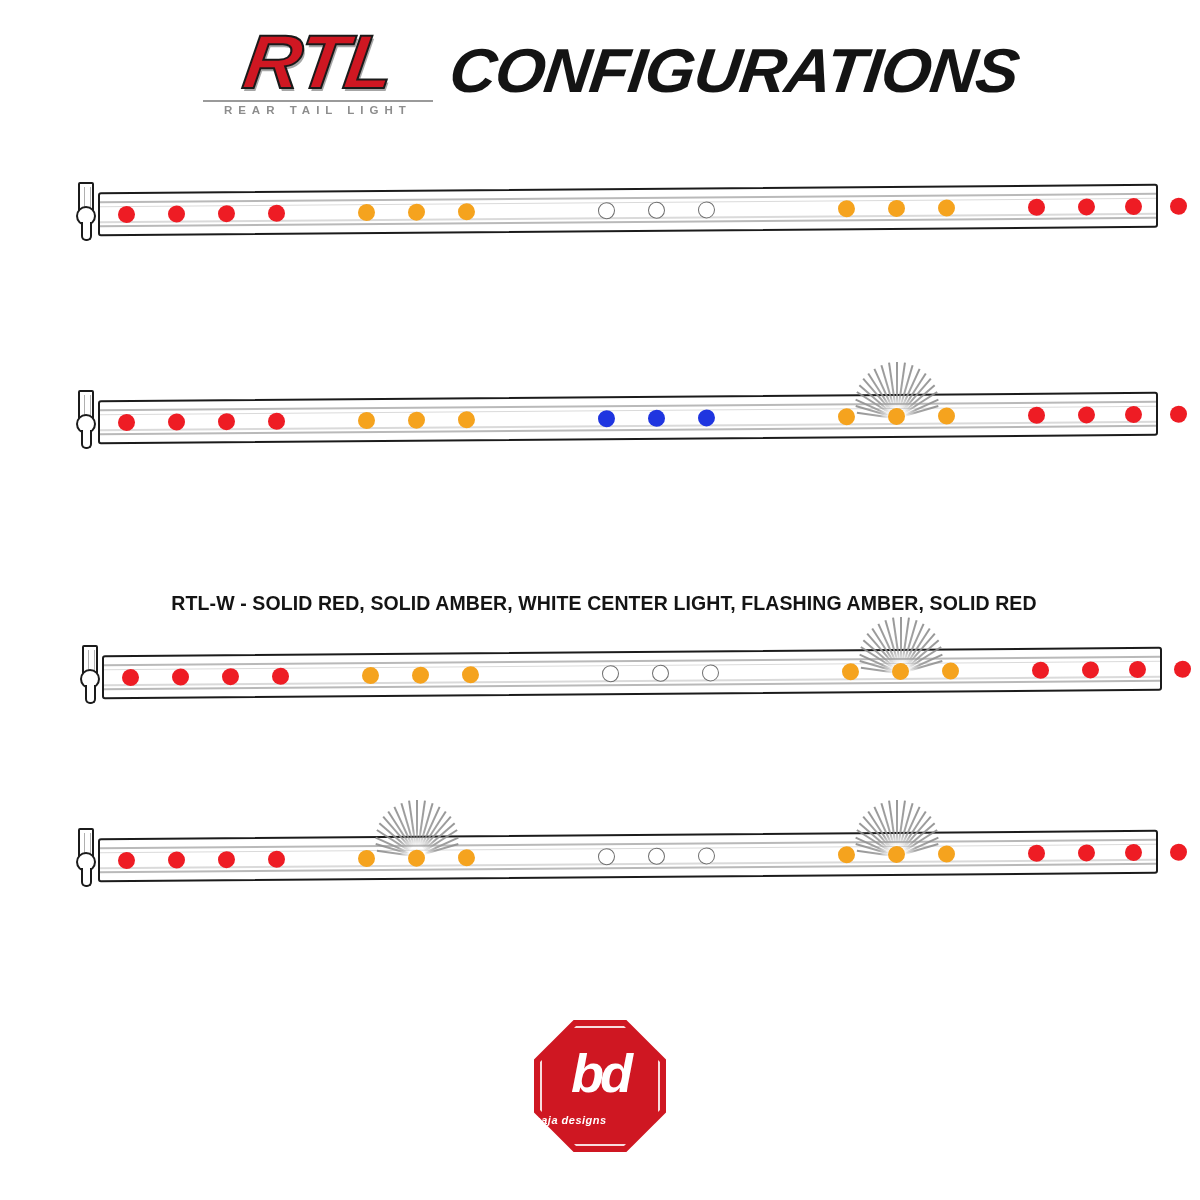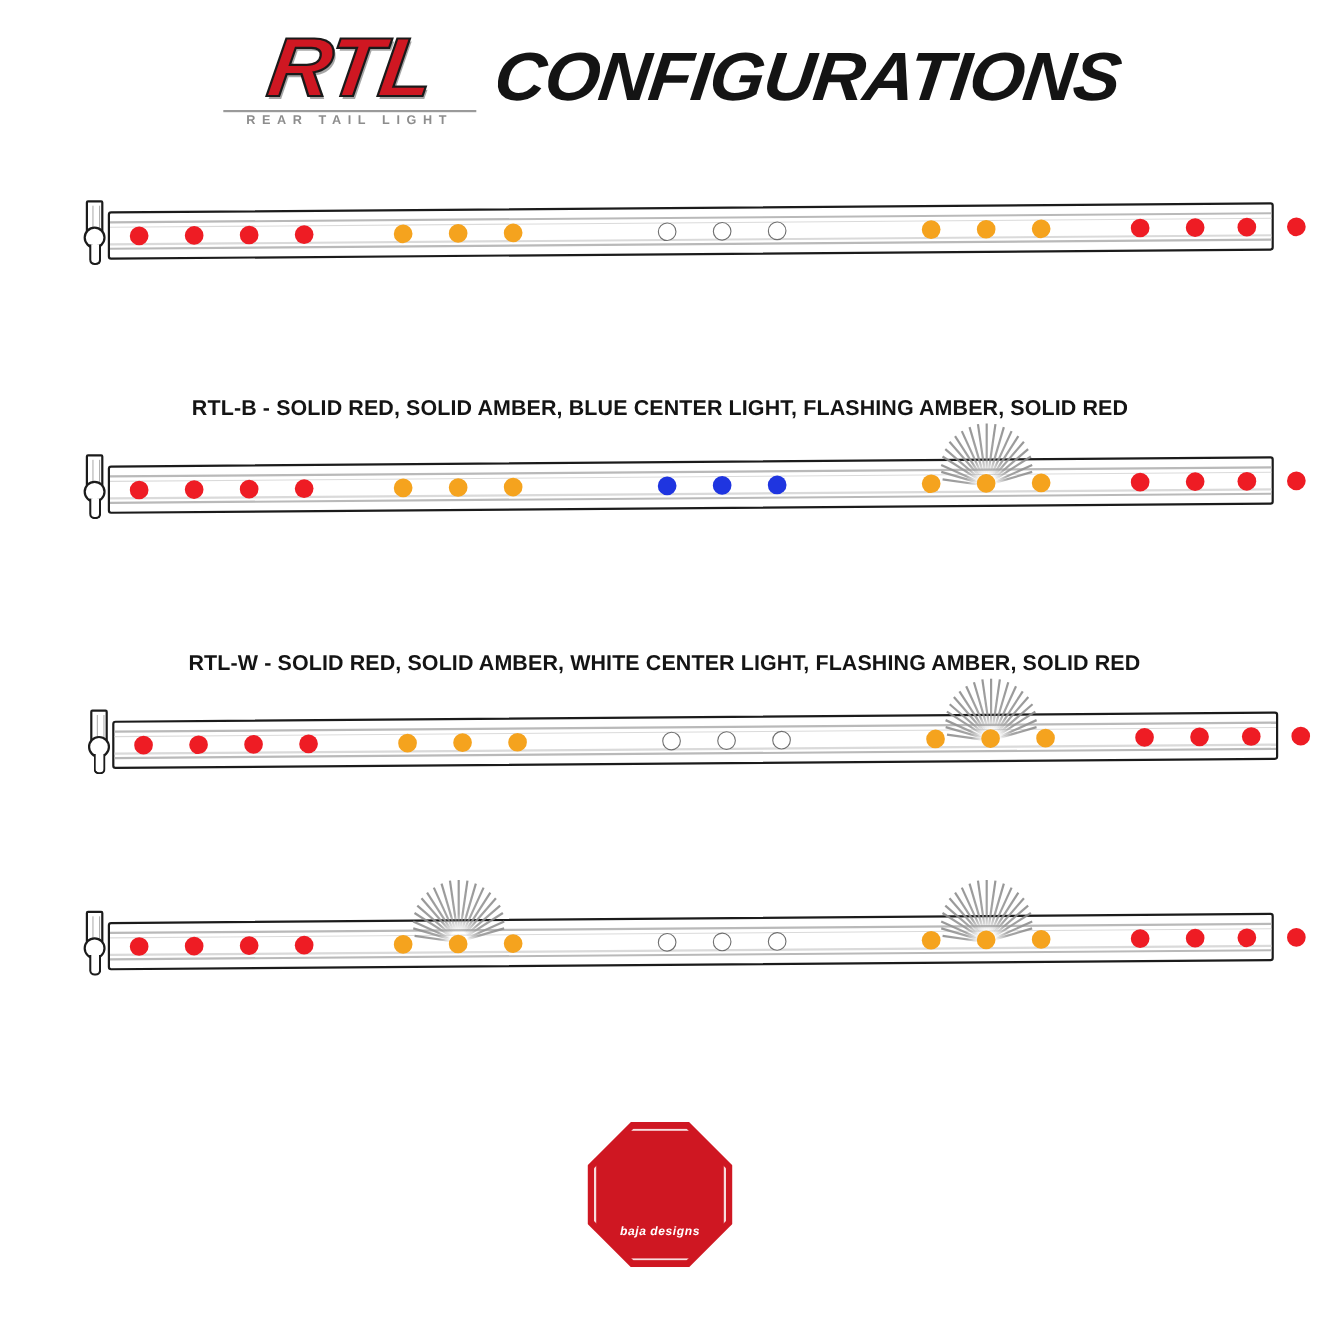--- a/index.html
+++ b/index.html
@@ -232,21 +232,21 @@
     font-size: 54px;
     font-weight: bold;
     font-style: italic;
     color: #ffffff;
     letter-spacing: -4px;
     line-height: 1;
   }
   .bd-name {
     position: absolute;
     left: 0; right: 0; bottom: 26px;
-    text-align: center;
+    text-align: left;
     font-size: 11px;
     font-style: italic;
     font-weight: bold;
     color: #ffffff;
     letter-spacing: 0.5px;
   }
 </style>
 </head>
 <body>
 
@@ -286,21 +286,20 @@
           <span class="led amber" style="left: 798px;"></span>
           <span class="led amber" style="left: 848px;"></span>
           <span class="led red" style="left: 938px;"></span>
           <span class="led red" style="left: 988px;"></span>
           <span class="led red" style="left: 1035px;"></span>
           <span class="led red" style="left: 1080px;"></span>
         </div>
       </div>
     </div>
     <div class="config" style="position: absolute; left: 0px; top: 360px;">
-      <div class="config-label">RTL-B - SOLID RED, SOLID AMBER, BLUE CENTER LIGHT, FLASHING AMBER, SOLID RED</div>
       <div class="bar-wrap">
         <div class="mount">
           <div class="plate"></div>
           <div class="knob"></div>
           <div class="stem"></div>
         </div>
         <div class="bar-body">
           <div class="bar-inner-line"></div>
           <div class="bar-inner-line b"></div>
         </div>
@@ -477,15 +476,16 @@
           <span class="led red" style="left: 1080px;"></span>
         </div>
       </div>
     </div>
   </div>
 
 <div class="footer">
   <div class="bd-logo">
     <div class="bd-hex"></div>
     <div class="bd-hex-inner"></div>
+    <div class="bd-mark">bd</div>
     <div class="bd-name">baja designs</div>
   </div>
 </div>
 
 </body></html>

